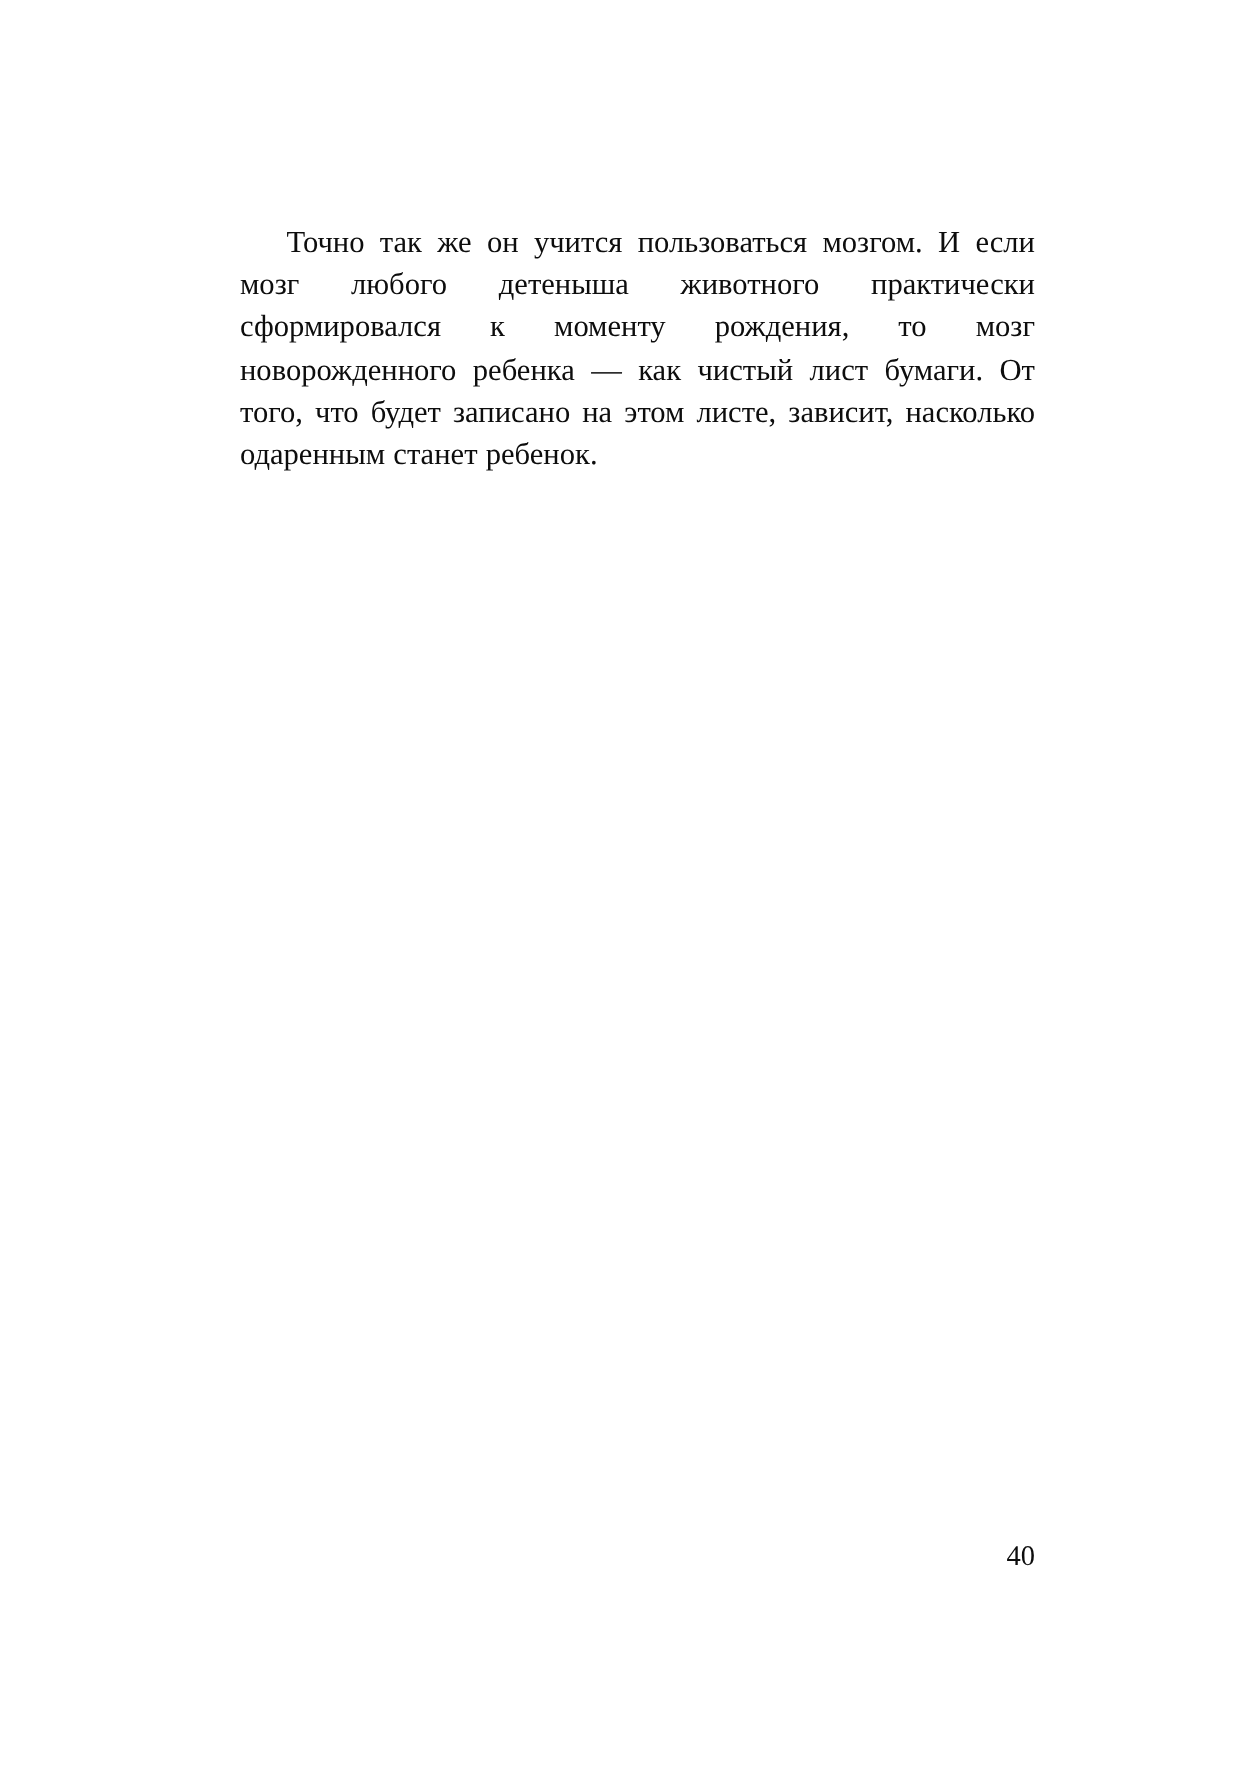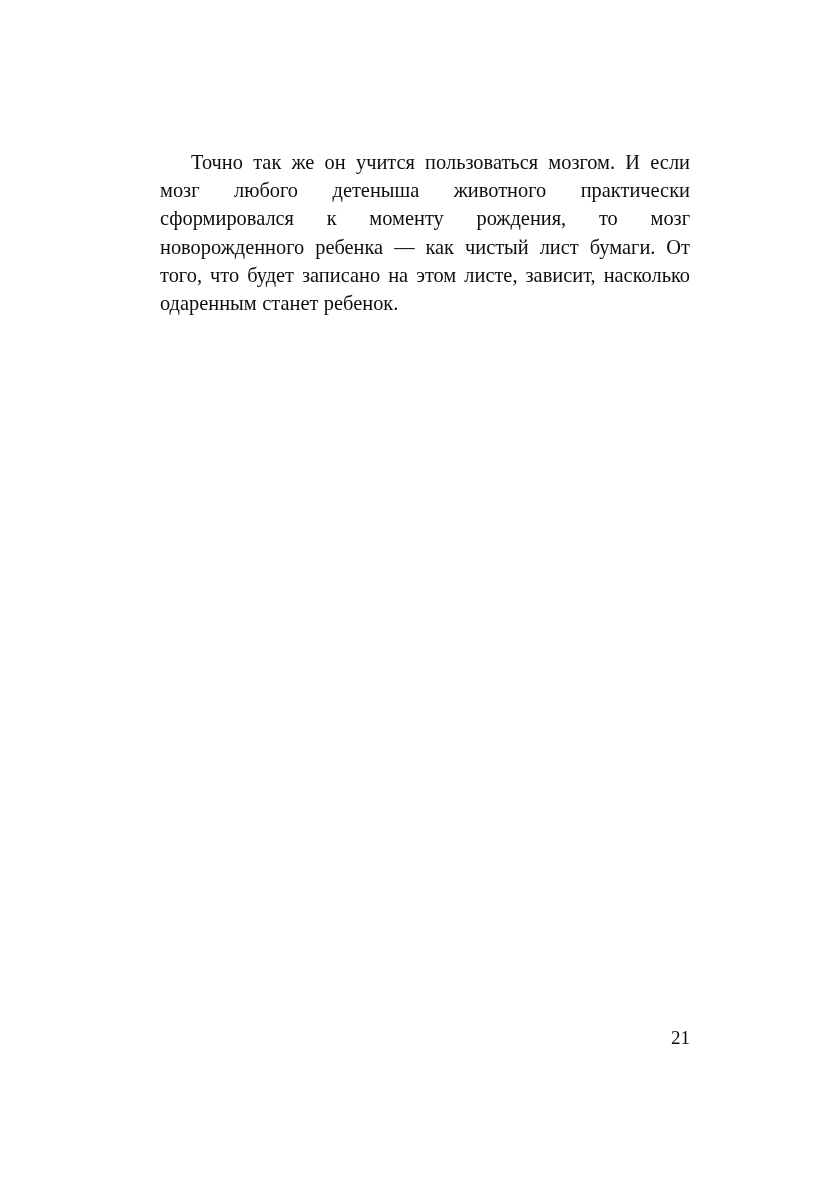--- a/index.html
+++ b/index.html
@@ -52,15 +52,15 @@
 </style>
 </head>
 <body>
 
 <div class="page">
 
   <div class="text-block">
     <p class="body-paragraph">Точно так же он учится пользоваться мозгом. И если мозг любого детеныша животного практически сформировался к моменту рождения, то мозг новорожденного ребенка — как чистый лист бумаги. От того, что будет записано на этом листе, зависит, насколько одаренным станет ребенок.</p>
   </div>
 
-  <div class="folio">21</div>
+  <div class="folio">40</div>
 
 </div>
 
 </body></html>

